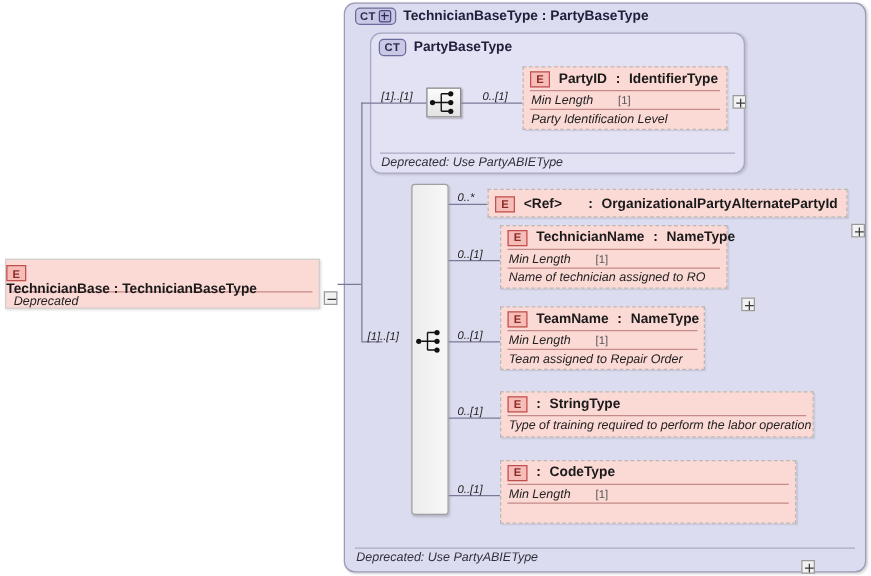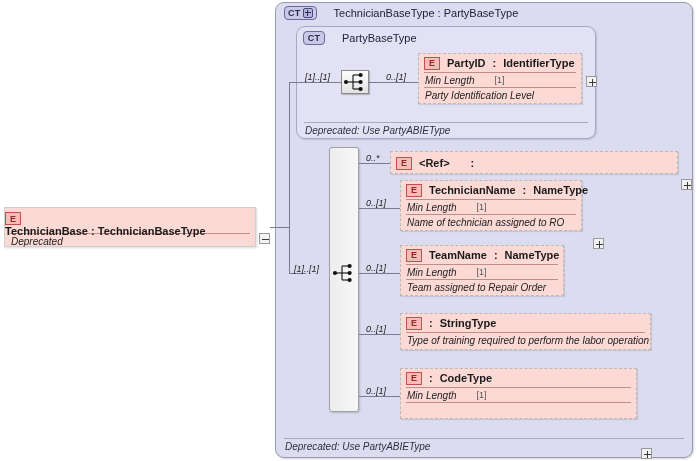--- a/index.html
+++ b/index.html
@@ -46,23 +46,23 @@
     display:inline-block;width:8px;height:8px;margin-left:2px;
     border:1px solid #4a4a7a;border-radius:2px;background:#b4b4dc;
     position:relative;
   }
   .ct-badge .plus::before,.ct-badge .plus::after{
     content:"";position:absolute;background:#2a2a50;
   }
   .ct-badge .plus::before{left:1px;top:3px;width:6px;height:1px;}
   .ct-badge .plus::after{left:3px;top:1px;width:1px;height:6px;}
 
-  .ct-title{font-size:11px;font-weight:normal;color:#20203c;white-space:nowrap;}
-
-  .hdr-row{display:flex;align-items:center;gap:17px;}
+  .ct-title{font-size:11px;font-weight:bold;color:#20203c;white-space:nowrap;}
+
+  .hdr-row{display:flex;align-items:center;gap:6px;}
 
   
   .dep-note{
     font-size:10px;font-style:italic;color:#30303c;white-space:nowrap;
   }
   .dep-line{background:#a9a9c2;height:1px;}
 
   
   .ebox{
     background:#fbd9d5;
@@ -248,20 +248,21 @@
 </div>
 <div class="abs card" style="left:294px;top:264px;">[1]..[1]</div>
 
 <div class="abs ln-h" style="left:359px;top:163px;width:39px;"></div>
 <div class="abs card" style="left:366px;top:153px;">0..*</div>
 <div class="abs ebox" style="left:390px;top:151px;width:288px;height:23px;">
   <div class="erow-top" style="height:21px;padding-top:3px;">
     <span class="e-badge">E</span>
     <span class="e-name">&lt;Ref&gt;</span>
     <span class="e-sep" style="margin-left:14px;">:</span>
+    <span class="e-type">OrganizationalPartyAlternatePartyId</span>
   </div>
 </div>
 <div class="abs expander plus" style="left:681px;top:157px;"></div>
 
 <div class="abs ln-h" style="left:359px;top:208px;width:41px;"></div>
 <div class="abs card" style="left:366px;top:198px;">0..[1]</div>
 <div class="abs ebox" style="left:400px;top:180px;width:182px;height:51px;">
   <div class="erow-top">
     <span class="e-badge">E</span>
     <span class="e-name">TechnicianName</span>

